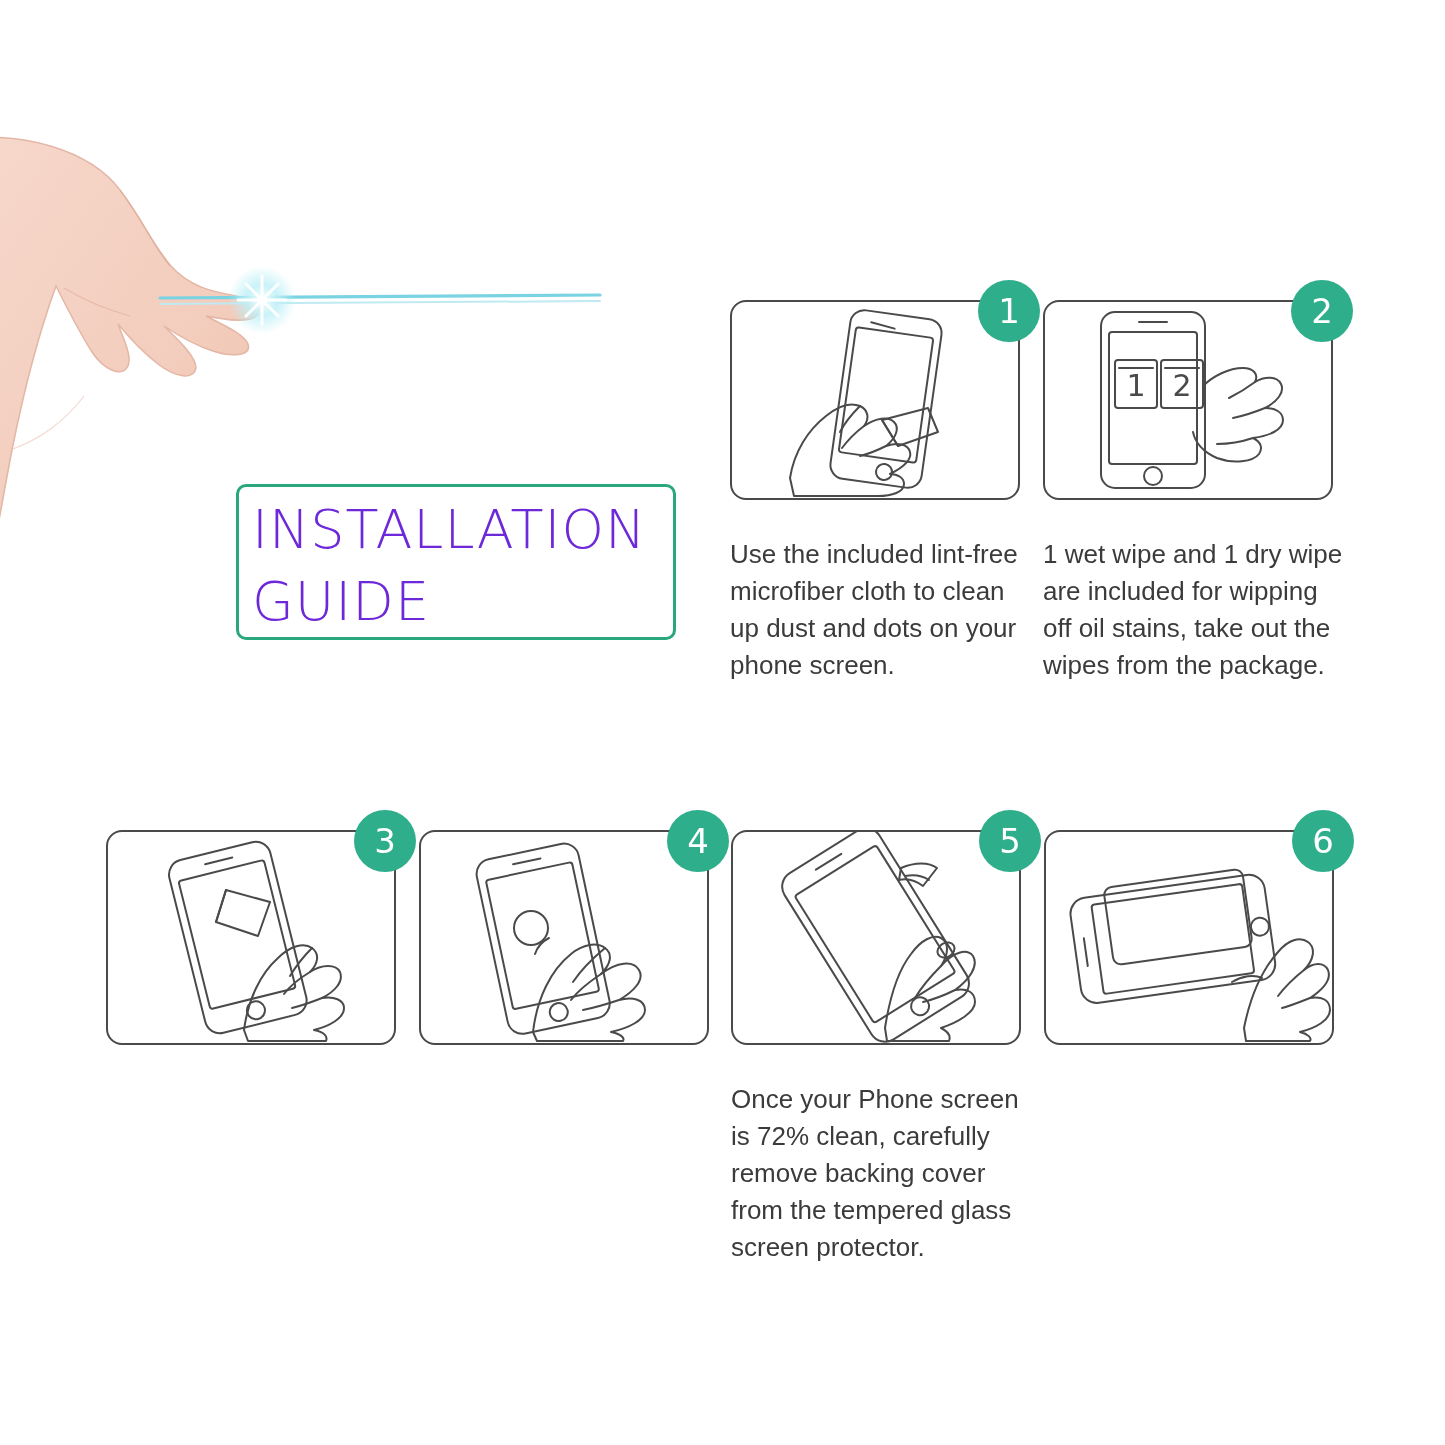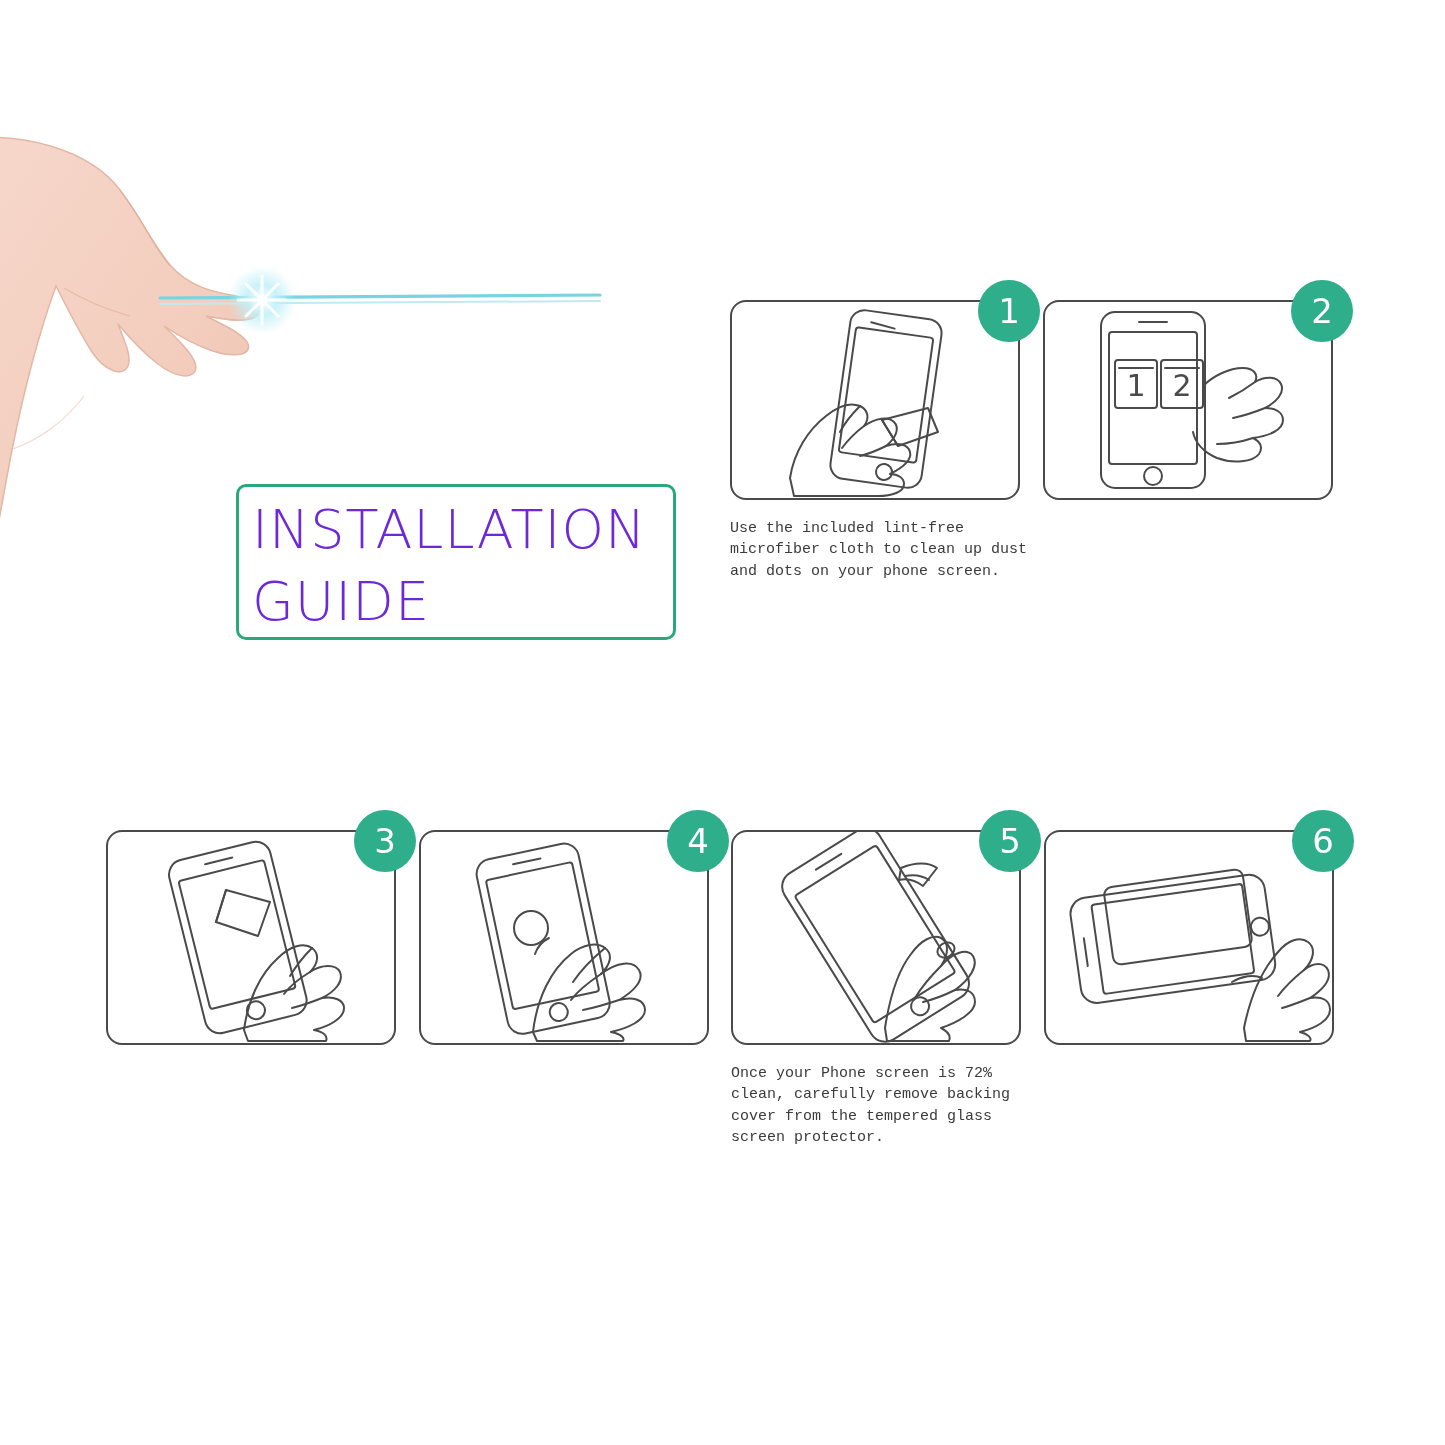--- a/index.html
+++ b/index.html
@@ -71,25 +71,25 @@
     background: #2fae8c;
     color: #ffffff;
     font-size: 34px;
     font-family: "DejaVu Sans", sans-serif;
     display: flex;
     align-items: center;
     justify-content: center;
     line-height: 1;
   }
   .step-caption {
-    margin-top: 18px;
+    margin-top: 36px;
     color: #3b3b3b;
-    font-size: 15px;
+    font-size: 26px;
     line-height: 1.42;
-    font-family: Liberation Mono, monospace;
+    font-family: Liberation Sans, sans-serif;
     width: 300px;
   }
   .step-svg { display: block; }
 
   
   #step-1 { left: 730px; top: 300px; }
   #step-1 .step-card { width: 290px; height: 200px; }
   #step-2 { left: 1043px; top: 300px; }
   #step-2 .step-card { width: 290px; height: 200px; }
 
@@ -203,20 +203,21 @@
                  C230,106 238,110 238,118 C238,128 224,134 208,136
                  C216,140 218,146 214,152 C208,160 188,162 172,156
                  C158,150 150,140 148,130"></path>
         <path d="M210,80 C202,86 192,92 184,96"></path>
         <path d="M220,106 C210,110 198,114 188,116"></path>
         <path d="M208,136 C196,140 182,142 172,142"></path>
       </g>
     </svg>
     <div class="step-badge">2</div>
   </div>
+  <div class="step-caption">1 wet wipe and 1 dry wipe are included for wipping off oil stains, take out the wipes from the package.</div>
 </div>
 
 <div class="step" id="step-3">
   <div class="step-card">
     <svg class="step-svg" width="286" height="211" viewBox="0 0 286 211" xmlns="http://www.w3.org/2000/svg">
       <g fill="none" stroke="#4a4a4a" stroke-width="2" stroke-linecap="round" stroke-linejoin="round">
 
         <g transform="rotate(-14 140 105)">
           <rect x="78" y="14" width="104" height="178" rx="15"></rect>
           <rect x="86" y="34" width="88" height="132" rx="3"></rect>

